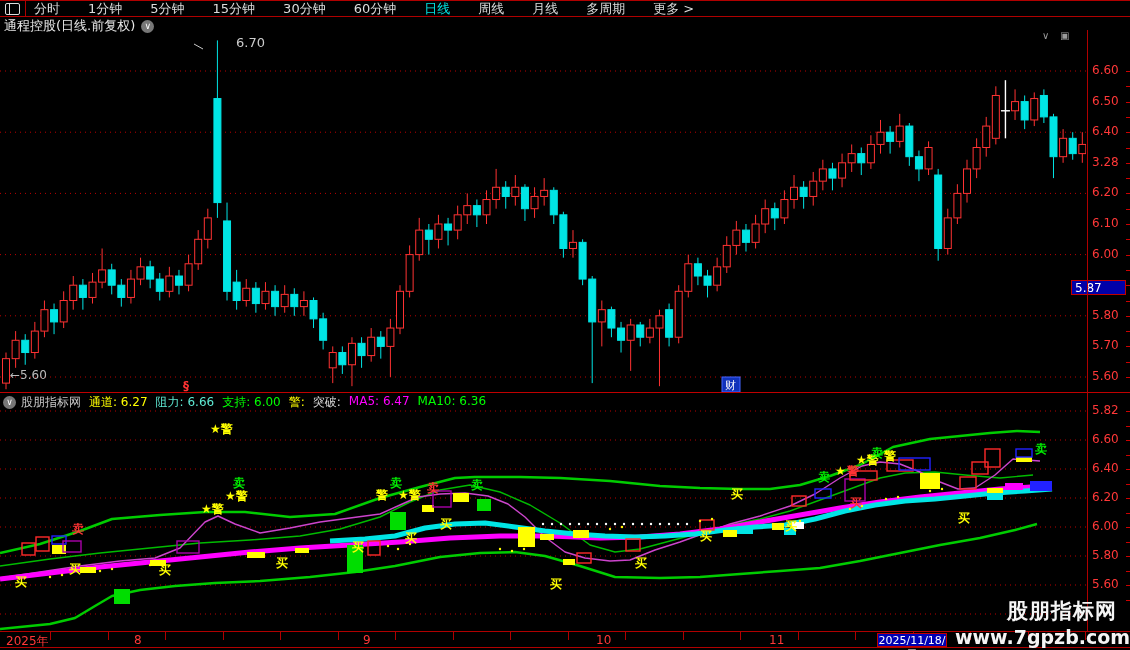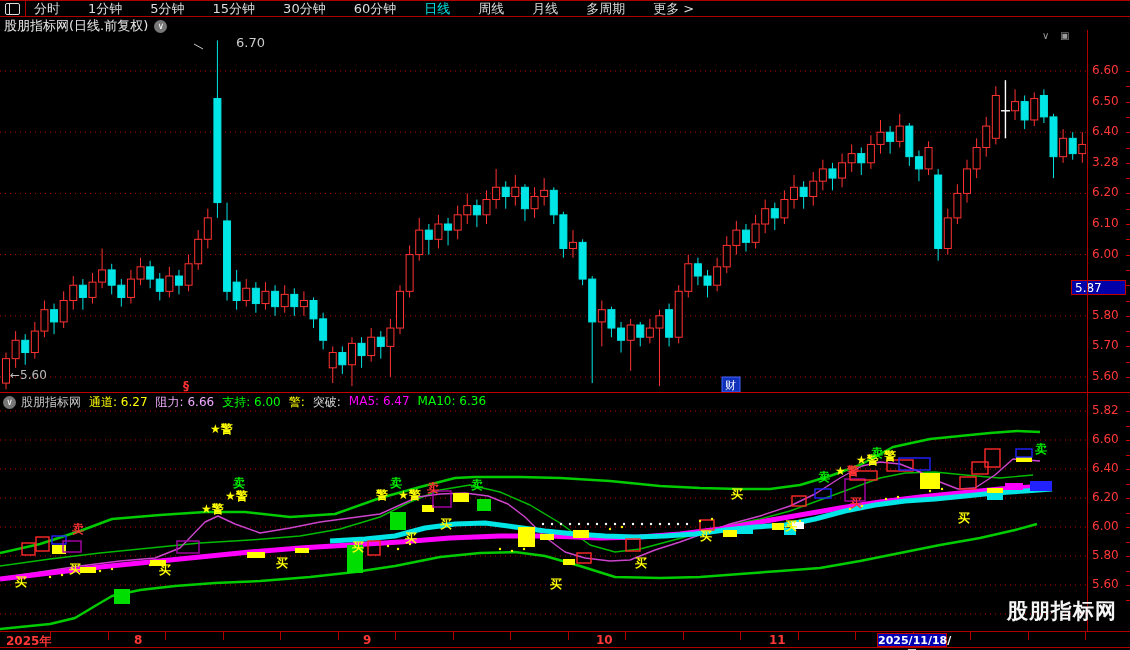--- a/index.html
+++ b/index.html
@@ -25,21 +25,21 @@
         text-align:center;margin-left:6px;}
   
   .axlab{position:absolute;font-size:12px;color:#ff3838;white-space:nowrap;}
   .last-box{position:absolute;left:1071px;top:280px;width:55px;height:15px;background:#0000a8;
             border:1px solid #c00000;color:#fff;font-size:12px;line-height:15px;padding-left:3px;box-sizing:border-box;}
   
   .ind-head{left:0;top:394px;height:16px;display:flex;align-items:center;}
   .ind-head .seg{font-size:12px;margin-right:8px;white-space:nowrap;}
   
   .date-bar{left:0;top:631px;width:1130px;height:17px;background:#000;border-top:1px solid #b00000;
-            border-bottom:1px solid #b00000;box-sizing:border-box;font-weight:bold;}
+            border-bottom:1px solid #b00000;box-sizing:border-box;}
   .dlab{position:absolute;font-size:12px;color:#ff3838;top:1px;white-space:nowrap;}
   .dtick{position:absolute;top:0;width:1px;height:8px;background:#b00000;}
   .date-box{position:absolute;left:877px;top:1px;width:70px;height:14px;background:#0000b4;border:1px solid #c00000;
             color:#fff;font-size:11px;line-height:13px;text-align:center;box-sizing:border-box;}
   
   .wm1{left:1007px;top:597px;font-size:21px;font-weight:bold;color:#f5f5f5;letter-spacing:1px;}
   .wm2{left:955px;top:626px;font-size:19px;font-weight:bold;color:#f5f5f5;}
   .vaxis{left:1087px;top:30px;width:1px;height:618px;background:#b00000;}
   .sep{left:0;top:392px;width:1130px;height:1px;background:#c00000;}
   .mini{position:absolute;color:#9a9a9a;font-size:10px;}
@@ -61,21 +61,21 @@
         <span class="tab">60分钟</span>
         <span class="tab active">日线</span>
         <span class="tab">周线</span>
         <span class="tab">月线</span>
         <span class="tab">多周期</span>
         <span class="tab">更多 &gt;</span>
       </span>
   </div>
 
   <div class="abs title-row">
-    <span class="title">股朋指标网(日线.前复权)</span>
+    <span class="title">通程控股(日线.前复权)</span>
     <span class="circ">∨</span>
   </div>
 
   <div class="abs mini" style="left:1042px;top:30px;">∨</div>
   <div class="abs mini" style="left:1060px;top:30px;">▣</div>
 
   <svg class="abs" id="mainSvg" style="left:0;top:30px;" width="1086" height="362">
       <line x1="0" y1="41" x2="1086" y2="41" stroke="#bb0000" stroke-width="1" stroke-dasharray="1 4"></line>
       <line x1="0" y1="102.19999999999979" x2="1086" y2="102.19999999999979" stroke="#bb0000" stroke-width="1" stroke-dasharray="1 4"></line>
       <line x1="0" y1="163.39999999999984" x2="1086" y2="163.39999999999984" stroke="#bb0000" stroke-width="1" stroke-dasharray="1 4"></line>
@@ -441,21 +441,21 @@
     </div>
   <div class="last-box">5.87</div>
 
   <div class="abs sep"></div>
 
   <div class="abs ind-head">
     <span class="circ" style="margin-left:3px;">∨</span>
     <span id="indSegs" style="display:flex;margin-left:5px;">
         <span class="seg" style="color:#c8c8c8">股朋指标网</span>
         <span class="seg" style="color:#ffff00">通道: 6.27</span>
-        <span class="seg" style="color:#f0abfc">阻力: 6.66</span>
+        <span class="seg" style="color:#5eead4">阻力: 6.66</span>
         <span class="seg" style="color:#00ff00">支持: 6.00</span>
         <span class="seg" style="color:#ffff00">警:</span>
         <span class="seg" style="color:#d8d8d8">突破:</span>
         <span class="seg" style="color:#ff00ff">MA5: 6.47</span>
         <span class="seg" style="color:#00ff00">MA10: 6.36</span>
       </span>
   </div>
 
   <svg class="abs" id="indSvg" style="left:0;top:408px;" width="1086" height="223">
       <line x1="0" y1="2.999999999999975" x2="1086" y2="2.999999999999975" stroke="#bb0000" stroke-width="1" stroke-dasharray="1 4"></line>
@@ -643,13 +643,14 @@
       <span class="abs" style="left: 1126px; width: 4px; height: 1px; background: rgb(204, 0, 0); top: 599.5px;"></span>
     </div>
 
   <div class="abs date-bar">
     <span id="dateTicks"><span class="dtick" style="left: 50px;"></span><span class="dtick" style="left: 108px;"></span><span class="dtick" style="left: 165px;"></span><span class="dtick" style="left: 223px;"></span><span class="dtick" style="left: 280px;"></span><span class="dtick" style="left: 338px;"></span><span class="dtick" style="left: 395px;"></span><span class="dtick" style="left: 453px;"></span><span class="dtick" style="left: 510px;"></span><span class="dtick" style="left: 568px;"></span><span class="dtick" style="left: 625px;"></span><span class="dtick" style="left: 683px;"></span><span class="dtick" style="left: 740px;"></span><span class="dtick" style="left: 798px;"></span><span class="dtick" style="left: 855px;"></span><span class="dtick" style="left: 913px;"></span><span class="dtick" style="left: 970px;"></span><span class="dtick" style="left: 1028px;"></span><span class="dtick" style="left: 1085px;"></span></span>
     <span id="dateLabs"><span class="dlab" style="left: 6px;">2025年</span><span class="dlab" style="left: 134px;">8</span><span class="dlab" style="left: 363px;">9</span><span class="dlab" style="left: 596px;">10</span><span class="dlab" style="left: 769px;">11</span></span>
     <span class="date-box">2025/11/18/二</span>
   </div>
 
   <div class="abs wm1">股朋指标网</div>
+  <div class="abs wm2">www.7gpzb.com</div>
 </div>
 
 </body></html>

